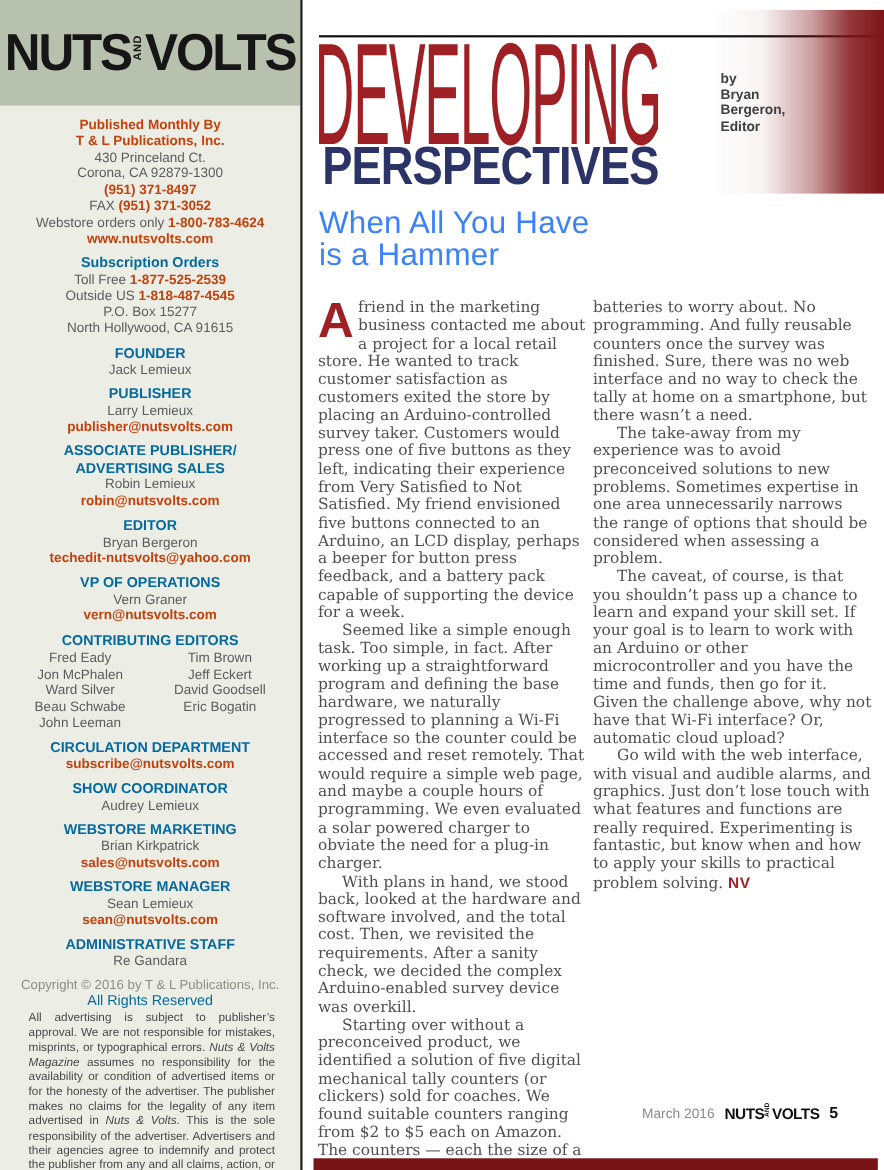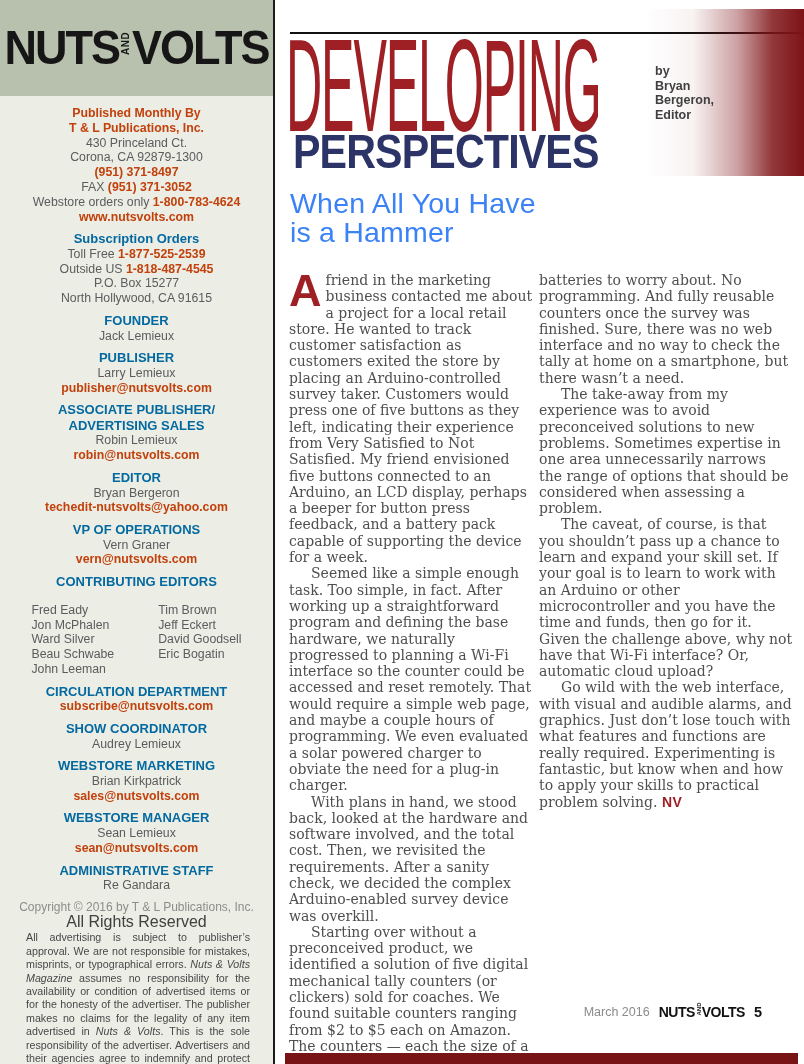--- a/index.html
+++ b/index.html
@@ -9,23 +9,23 @@
   
   .sidebar{position:absolute;left:0;top:0;width:273px;height:1064px;background:#ecede4;overflow:hidden;}
   .logo-block{height:96px;background:#b8c0ae;display:flex;align-items:center;justify-content:center;}
   .logo-nuts,.logo-volts{font-weight:bold;font-size:45px;color:#161616;letter-spacing:-2px;transform:scaleY(1.05);}
   .logo-and{display:inline-block;font-weight:bold;font-size:10px;color:#161616;transform:rotate(-90deg);width:13px;text-align:center;letter-spacing:0.5px;}
   .side-content{padding:10px 6px 0;text-align:center;color:#5b5c5e;}
   .sec{margin-bottom:7px;}
   .ln{font-size:12.3px;line-height:14.8px;}
   .b{font-weight:bold;color:#c2410c;}
   .hd{font-size:13px;line-height:15.5px;font-weight:bold;color:#0369a1;}
-  .contrib-cols{display:flex;justify-content:center;gap:44px;text-align:left;margin-top:13px;}
+  .contrib-cols{display:flex;justify-content:center;gap:44px;text-align:center;margin-top:1px;}
   .copy1{font-size:12px;line-height:14.8px;color:#8d8e88;}
-  .copy2{font-size:16px;line-height:14.8px;color:#404040;}
+  .copy2{font-size:13px;line-height:14.8px;color:#0369a1;}
   .fine{font-size:10.7px;line-height:13.4px;text-align:justify;color:#48484a;padding:2px 17px 0 20px;}
   .fine .it{font-style:italic;}
 
   .col-rule{position:absolute;left:273px;top:0;width:2px;height:1064px;background:#1b1b1b;}
 
   
   .top-rule{position:absolute;left:290px;top:32px;width:514px;height:2px;background:#111;z-index:0;}
   .grad-block{position:absolute;left:645px;top:9px;width:159px;height:167px;z-index:1;
      background:linear-gradient(to right,rgba(128,21,24,0) 0%,rgba(128,21,24,0.05) 30%,
         rgba(128,21,24,0.4) 58%,rgba(128,21,24,0.85) 80%,#7c1317 100%);}

